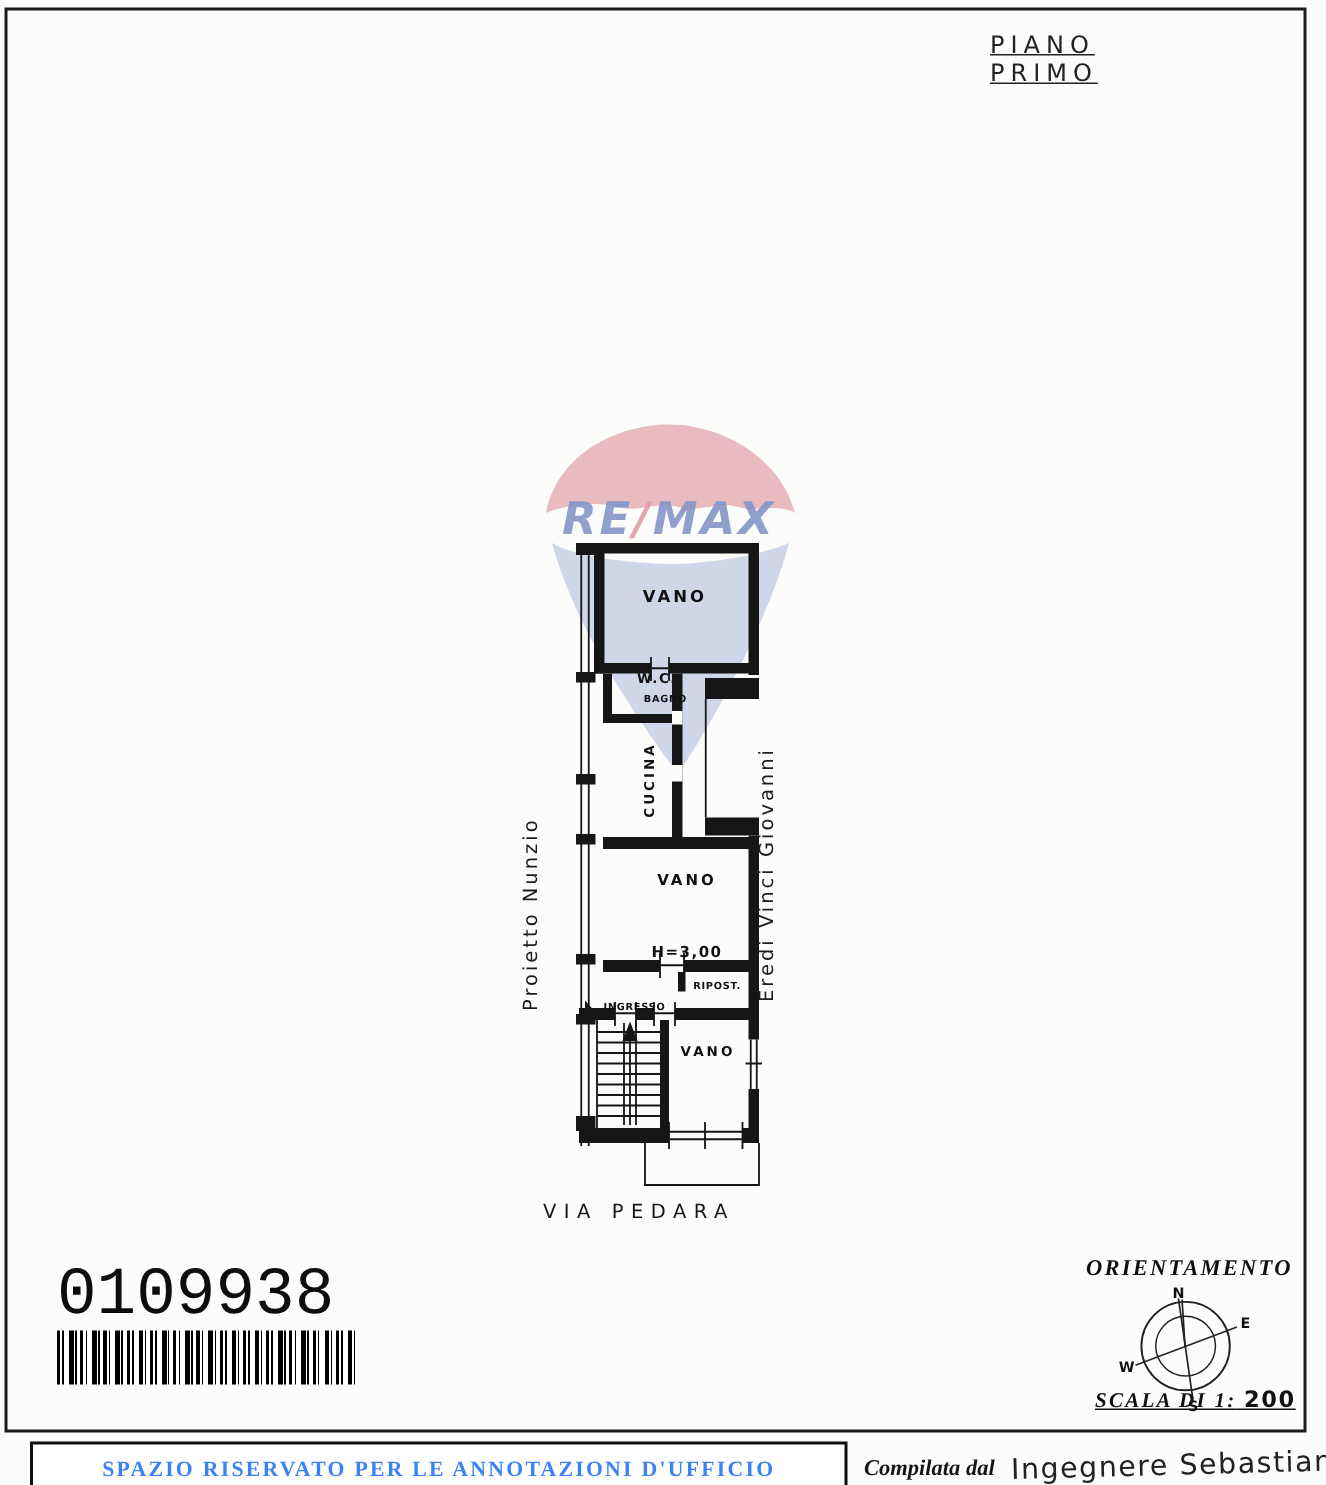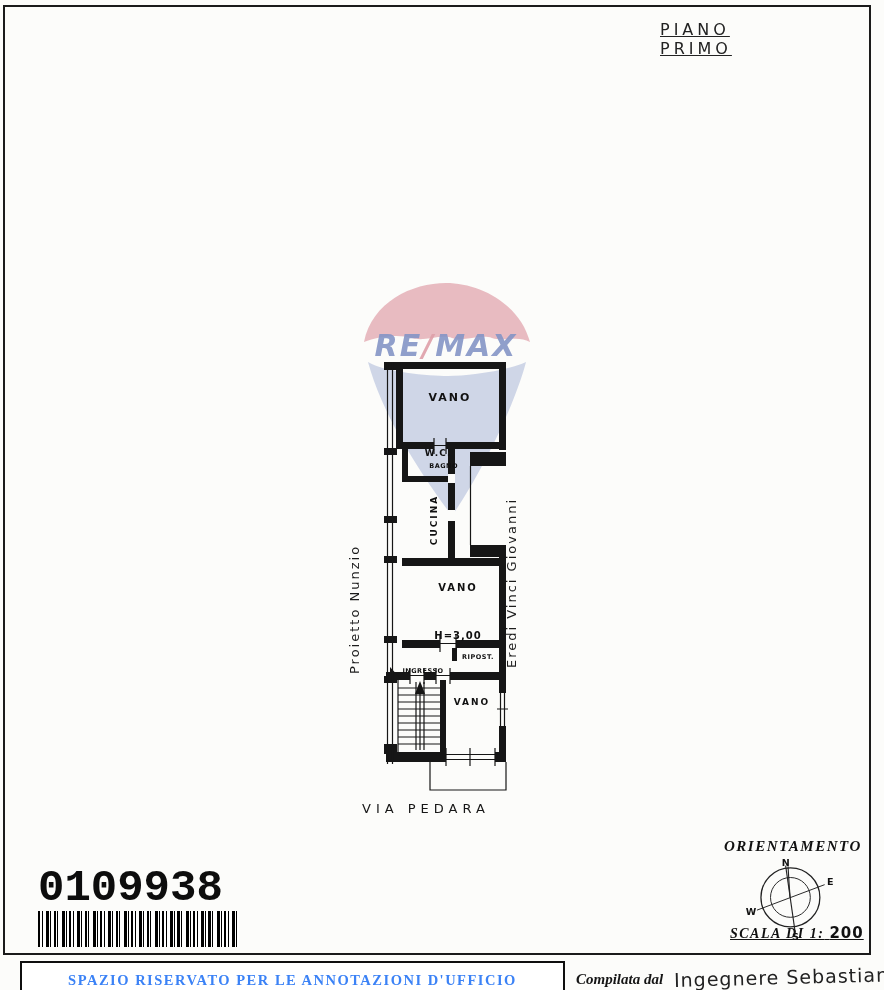--- a/index.html
+++ b/index.html
@@ -43,22 +43,22 @@
   .owner-left{left:347px;top:498px;height:176px;}
   .owner-right{left:504px;top:482px;height:186px;}
   .via-pedara{
     position:absolute;left:362px;top:801px;width:176px;
     font-size:13px;letter-spacing:5px;color:#161616;
   }
   
   .barcode{position:absolute;left:38px;top:842px;width:220px;}
   .barcode-number{
     font-family:"Liberation Mono","DejaVu Sans Mono",monospace;
-    font-weight:bold;font-size:44px;line-height:1;color:#0d0d0d;
-    letter-spacing:0px;transform:scaleY(1.02);margin-top:24px;
+    font-weight:normal;font-size:44px;line-height:1;color:#0d0d0d;
+    letter-spacing:0px;transform:scaleY(1.02);
   }
   .barcode-bars{
     margin-top:1px;width:201px;height:36px;
     background:repeating-linear-gradient(90deg,
       #000 0px,#000 2px,#fff 2px,#fff 3.5px,
       #000 3.5px,#000 4.5px,#fff 4.5px,#fff 8px,
       #000 8px,#000 11px,#fff 11px,#fff 12px,
       #000 12px,#000 13px,#fff 13px,#fff 15.5px);
   }
   

